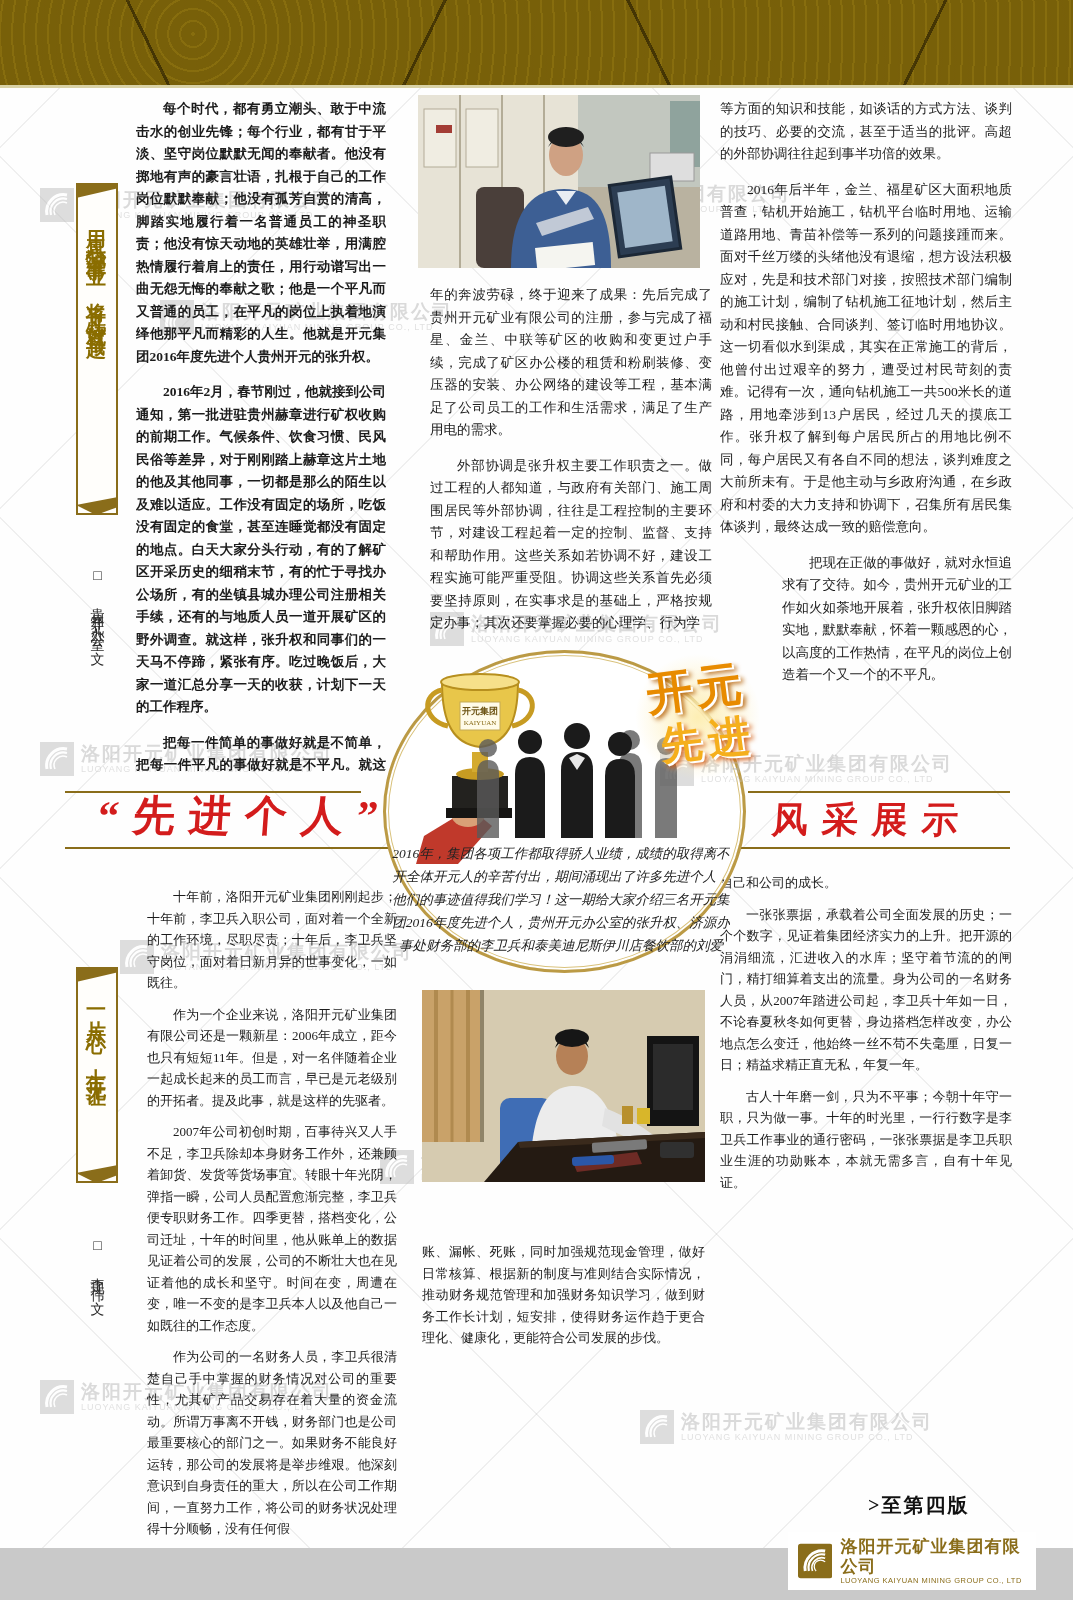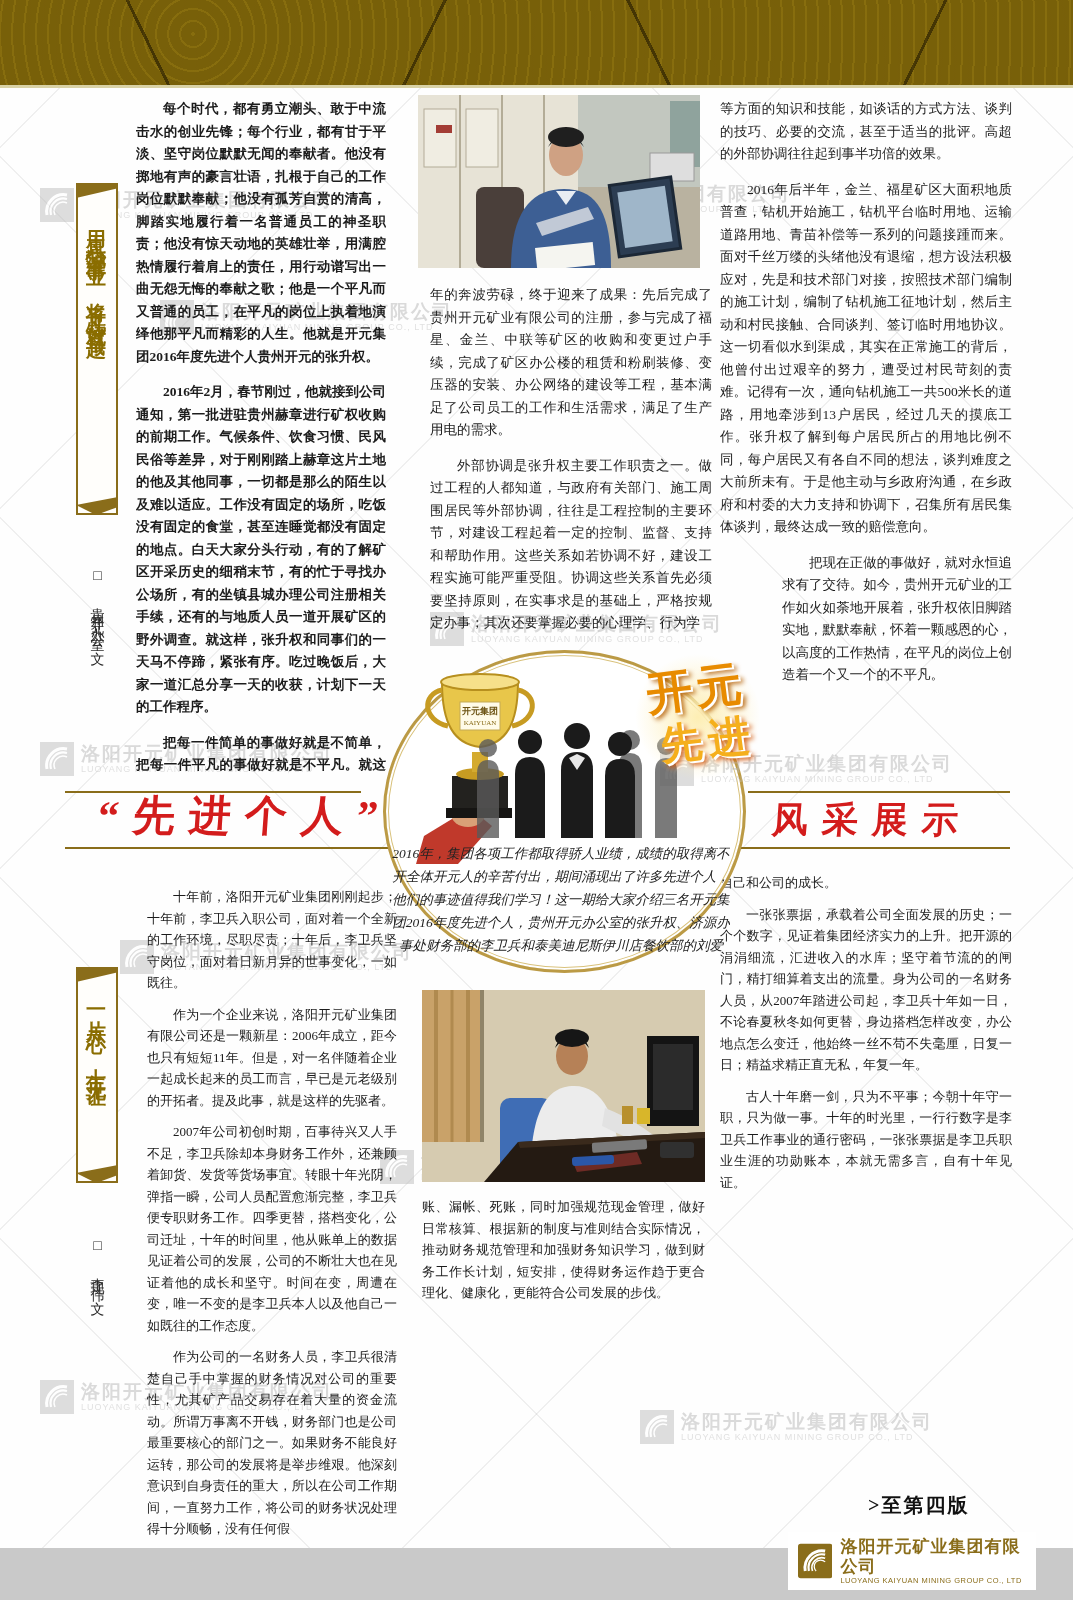--- a/index.html
+++ b/index.html
@@ -347,21 +347,21 @@
     <g transform="rotate(-4 197 156)">
         <rect x="170" y="151" width="55" height="10" rx="2" fill="#7a7a7a"></rect>
       </g>
     <path d="M150,170 L215,162 L220,174 L155,182 Z" fill="#6e2b25"></path>
     <rect x="238" y="152" width="34" height="16" rx="3" fill="#303030"></rect>
     <g transform="rotate(-3 170 170)">
         <rect x="150" y="166" width="42" height="9" rx="3" fill="#2a57a8"></rect>
       </g>
   </svg>
 
-  <div class="col lower" style="left:422px;top:1196px;width:283px;height:358px;">
+  <div class="col lower" style="left:422px;top:1241px;width:283px;height:358px;">
     <p class="cont">账、漏帐、死账，同时加强规范现金管理，做好日常核算、根据新的制度与准则结合实际情况，推动财务规范管理和加强财务知识学习，做到财务工作长计划，短安排，使得财务运作趋于更合理化、健康化，更能符合公司发展的步伐。</p>
   </div>
 
   <div class="col lower" style="left:720px;top:872px;width:292px;height:618px;">
     <p class="cont">自己和公司的成长。</p>
     <p>一张张票据，承载着公司全面发展的历史；一个个数字，见证着集团经济实力的上升。把开源的涓涓细流，汇进收入的水库；坚守着节流的的闸门，精打细算着支出的流量。身为公司的一名财务人员，从2007年踏进公司起，李卫兵十年如一日，不论春夏秋冬如何更替，身边搭档怎样改变，办公地点怎么变迁，他始终一丝不苟不失毫厘，日复一日；精益求精正直无私，年复一年。</p>
     <p>古人十年磨一剑，只为不平事；今朝十年守一职，只为做一事。十年的时光里，一行行数字是李卫兵工作事业的通行密码，一张张票据是李卫兵职业生涯的功勋账本，本就无需多言，自有十年见证。</p>
   </div>
 
   <div class="jump">&gt;至第四版</div>

